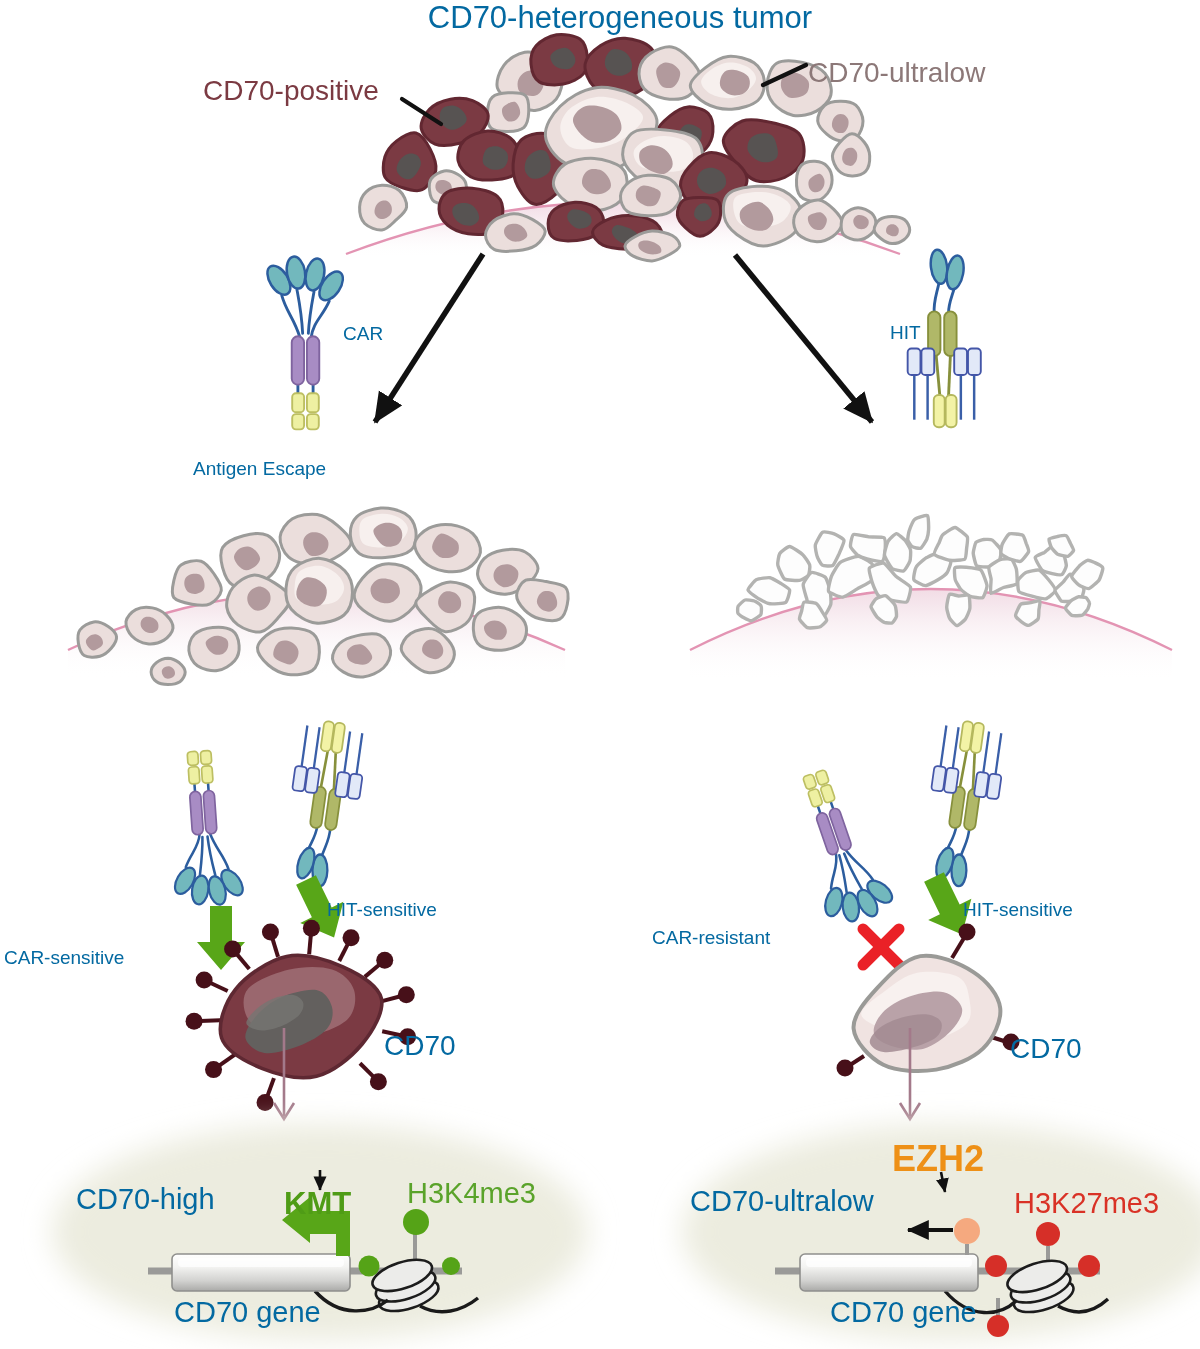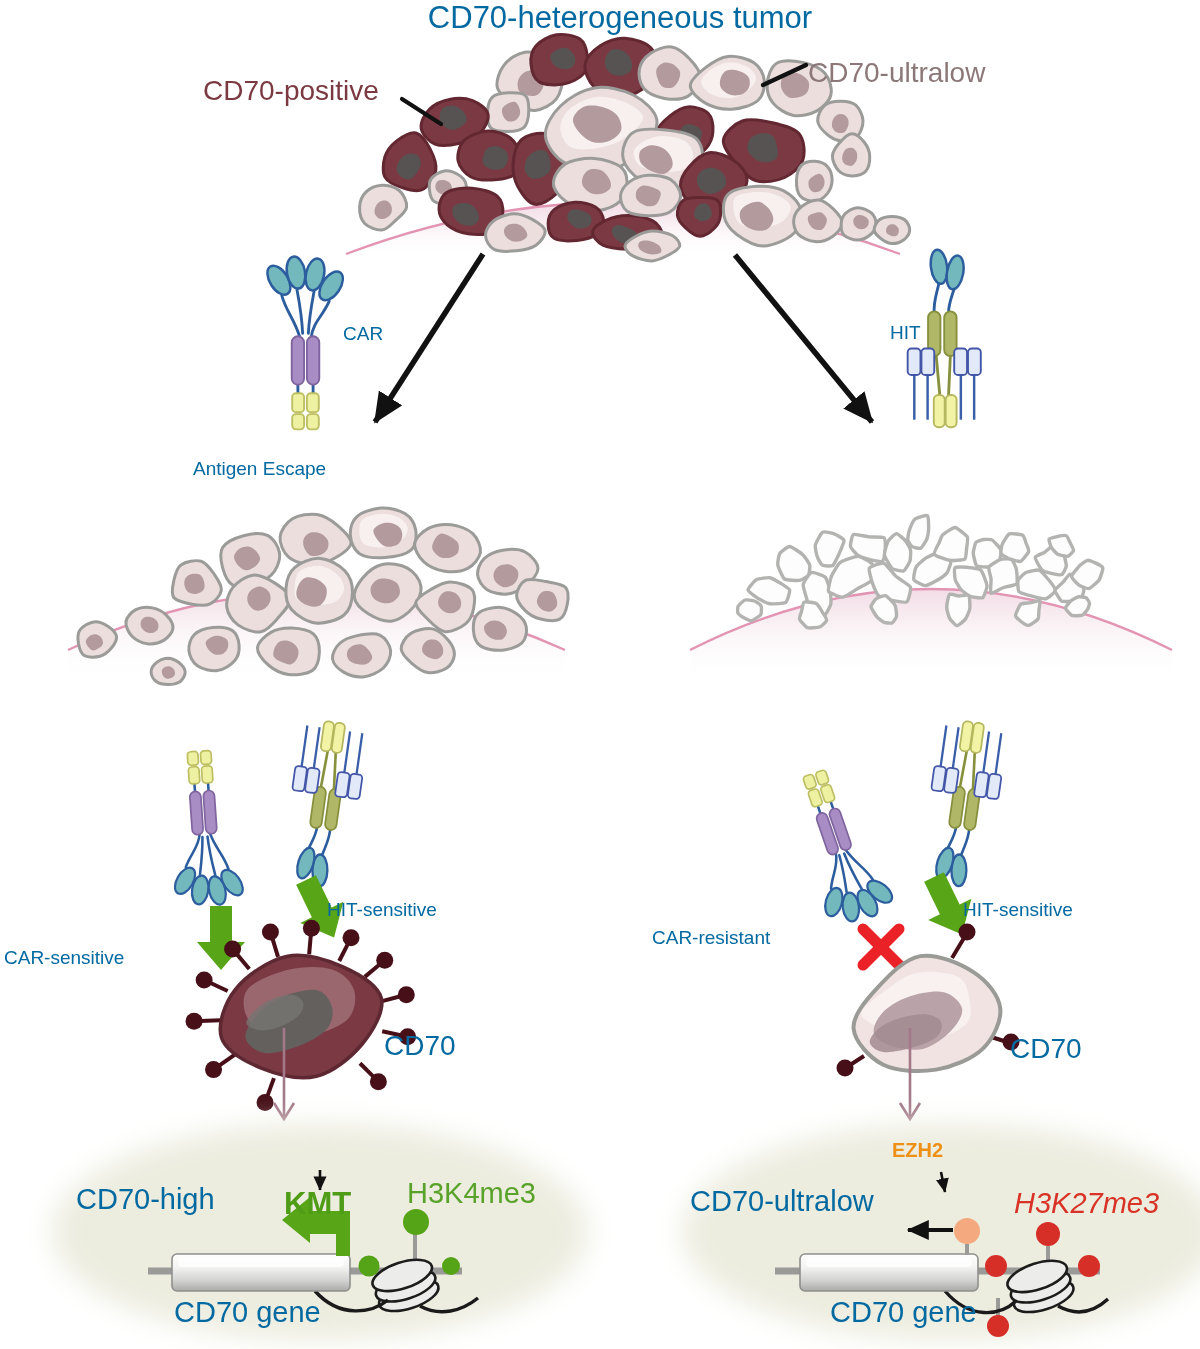--- a/index.html
+++ b/index.html
@@ -8,22 +8,22 @@
   #art{position:absolute;left:0;top:0;}
   .lbl{position:absolute;white-space:nowrap;line-height:1.05;color:#0369a1;font-size:29px;}
   .lbl-title{font-size:31px;}
   .lbl-sm{font-size:28px;}
   .lbl-med{font-size:19px;}
   .bold{font-weight:bold;}
   .c-pos{color:var(--pos,#7b3a42);}
   .c-ulow{color:var(--ulow,#8c7878);}
   .c-kmt{color:var(--kmt,#4f9c16);font-size:31px;}
   .c-h3k4{color:var(--h3k4,#5aa32a);margin-left:25px;}
-  .c-ezh2{color:var(--ezh2,#ee9016);font-size:20px;}
-  .c-h3k27{color:var(--h3k27,#d93226);font-style:italic;}
+  .c-ezh2{color:var(--ezh2,#ee9016);font-size:36px;}
+  .c-h3k27{color:var(--h3k27,#d93226);}
   
   .rLine{stroke:#2c5d9e;stroke-width:3;fill:none;stroke-linecap:round;}
   .scfv{fill:#72b8bd;stroke:#2c5d9e;stroke-width:2.6;}
   .tmPurple{fill:#a88cc4;stroke:#7f649f;stroke-width:2;}
   .sigY{fill:#eef0a2;stroke:#bdbf62;stroke-width:2;}
   .sigY2{fill:#f3f3a6;stroke:#b5b85e;stroke-width:2;}
   .tmOlive{fill:#b0b868;stroke:#87903c;stroke-width:2;}
   .cd3{fill:#e2e9f8;stroke:#4456a8;stroke-width:2;}
   .hang{stroke:#3a5fa8;stroke-width:2.6;fill:none;}
   .oliveStem{stroke:#87903c;stroke-width:3;fill:none;}

